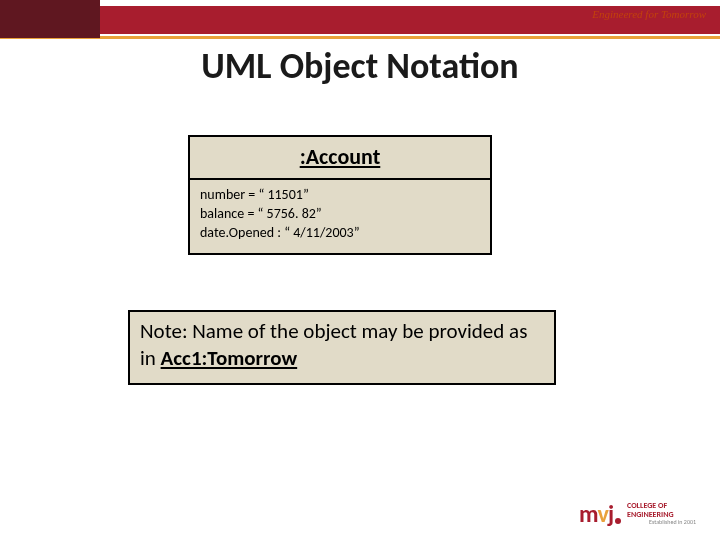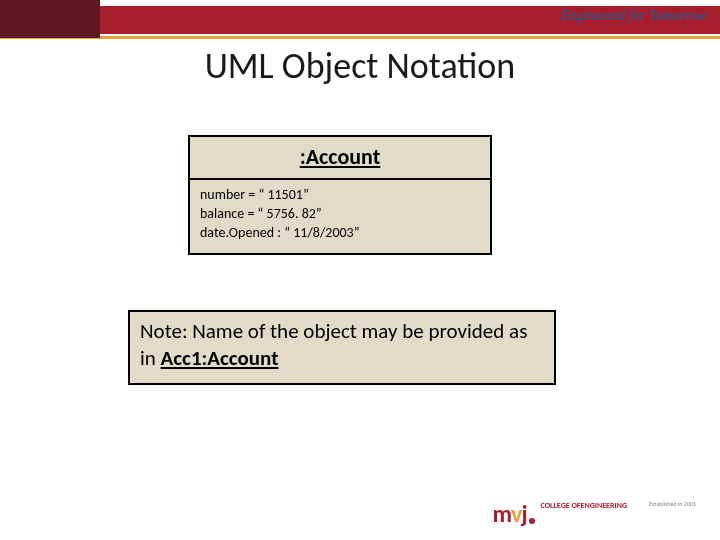--- a/index.html
+++ b/index.html
@@ -26,22 +26,22 @@
     left: 0;
     width: 100px;
     height: 38px;
     background: #5f1720;
     z-index: 2;
   }
   .header-tag {
     position: absolute;
     top: 8px;
     right: 14px;
-    color: #0369a1;
-    font-size: 14px;
+    color: #c2410c;
+    font-size: 11px;
     font-style: italic;
     z-index: 3;
     font-family: Georgia, serif;
   }
   .accent-hr {
     position: absolute;
     top: 36px;
     left: 0;
     width: 100%;
     height: 3px;
@@ -49,21 +49,21 @@
     z-index: 0;
   }
   .slide-title {
     position: absolute;
     top: 44px;
     left: 0;
     width: 100%;
     text-align: center;
     font-size: 36px;
     color: #1a1a1a;
-    font-weight: 400;
+    font-weight: 700;
   }
   .uml-box {
     position: absolute;
     top: 135px;
     left: 188px;
     width: 304px;
     border: 2px solid #000;
     background: #e1dbc8;
   }
   .uml-header {
@@ -116,21 +116,21 @@
   }
   .logo-m { color: #a81d2e; }
   .logo-v { color: #e9a13b; }
   .logo-j { color: #a81d2e; }
   .logo-dot {
     display:inline-block;
     width:6px;height:6px;border-radius:50%;
     background:#a81d2e;margin-left:2px;margin-bottom:4px;
   }
   .logo-text {
-    display:flex;flex-direction:row;
+    display:flex;flex-direction:column;
     font-size:8px;line-height:1.1;color:#a81d2e;
     font-weight:700;padding-top:2px;
   }
   .logo-text .sub { font-size:6px; font-weight:400; color:#888;padding-left:22px; }
 </style>
 </head>
 <body>
 
 <div class="header-bar"></div>
 <div class="header-dark"></div>
@@ -139,26 +139,26 @@
 
 <h1 class="slide-title">UML Object Notation</h1>
 
 <div class="uml-box">
   <div class="uml-header">
     <span>:Account</span>
   </div>
   <div class="uml-body">
     <div>number = “ 11501”</div>
     <div>balance = “ 5756. 82”</div>
-    <div>date.Opened : “ 11/8/2003”</div>
+    <div>date.Opened : “ 4/11/2003”</div>
   </div>
 </div>
 
 <div class="note-box">
-  <span>Note: Name of the object may be provided as in </span><span class="underline">Acc1:Account</span>
+  <span>Note: Name of the object may be provided as in </span><span class="underline">Acc1:Tomorrow</span>
 </div>
 
 <div class="footer-logo">
   <div class="logo-mark">
     <span class="logo-m">m</span>
       <span class="logo-v">v</span>
       <span class="logo-j">j</span>
       <span class="logo-dot"></span>
   </div>
   <div class="logo-text">

